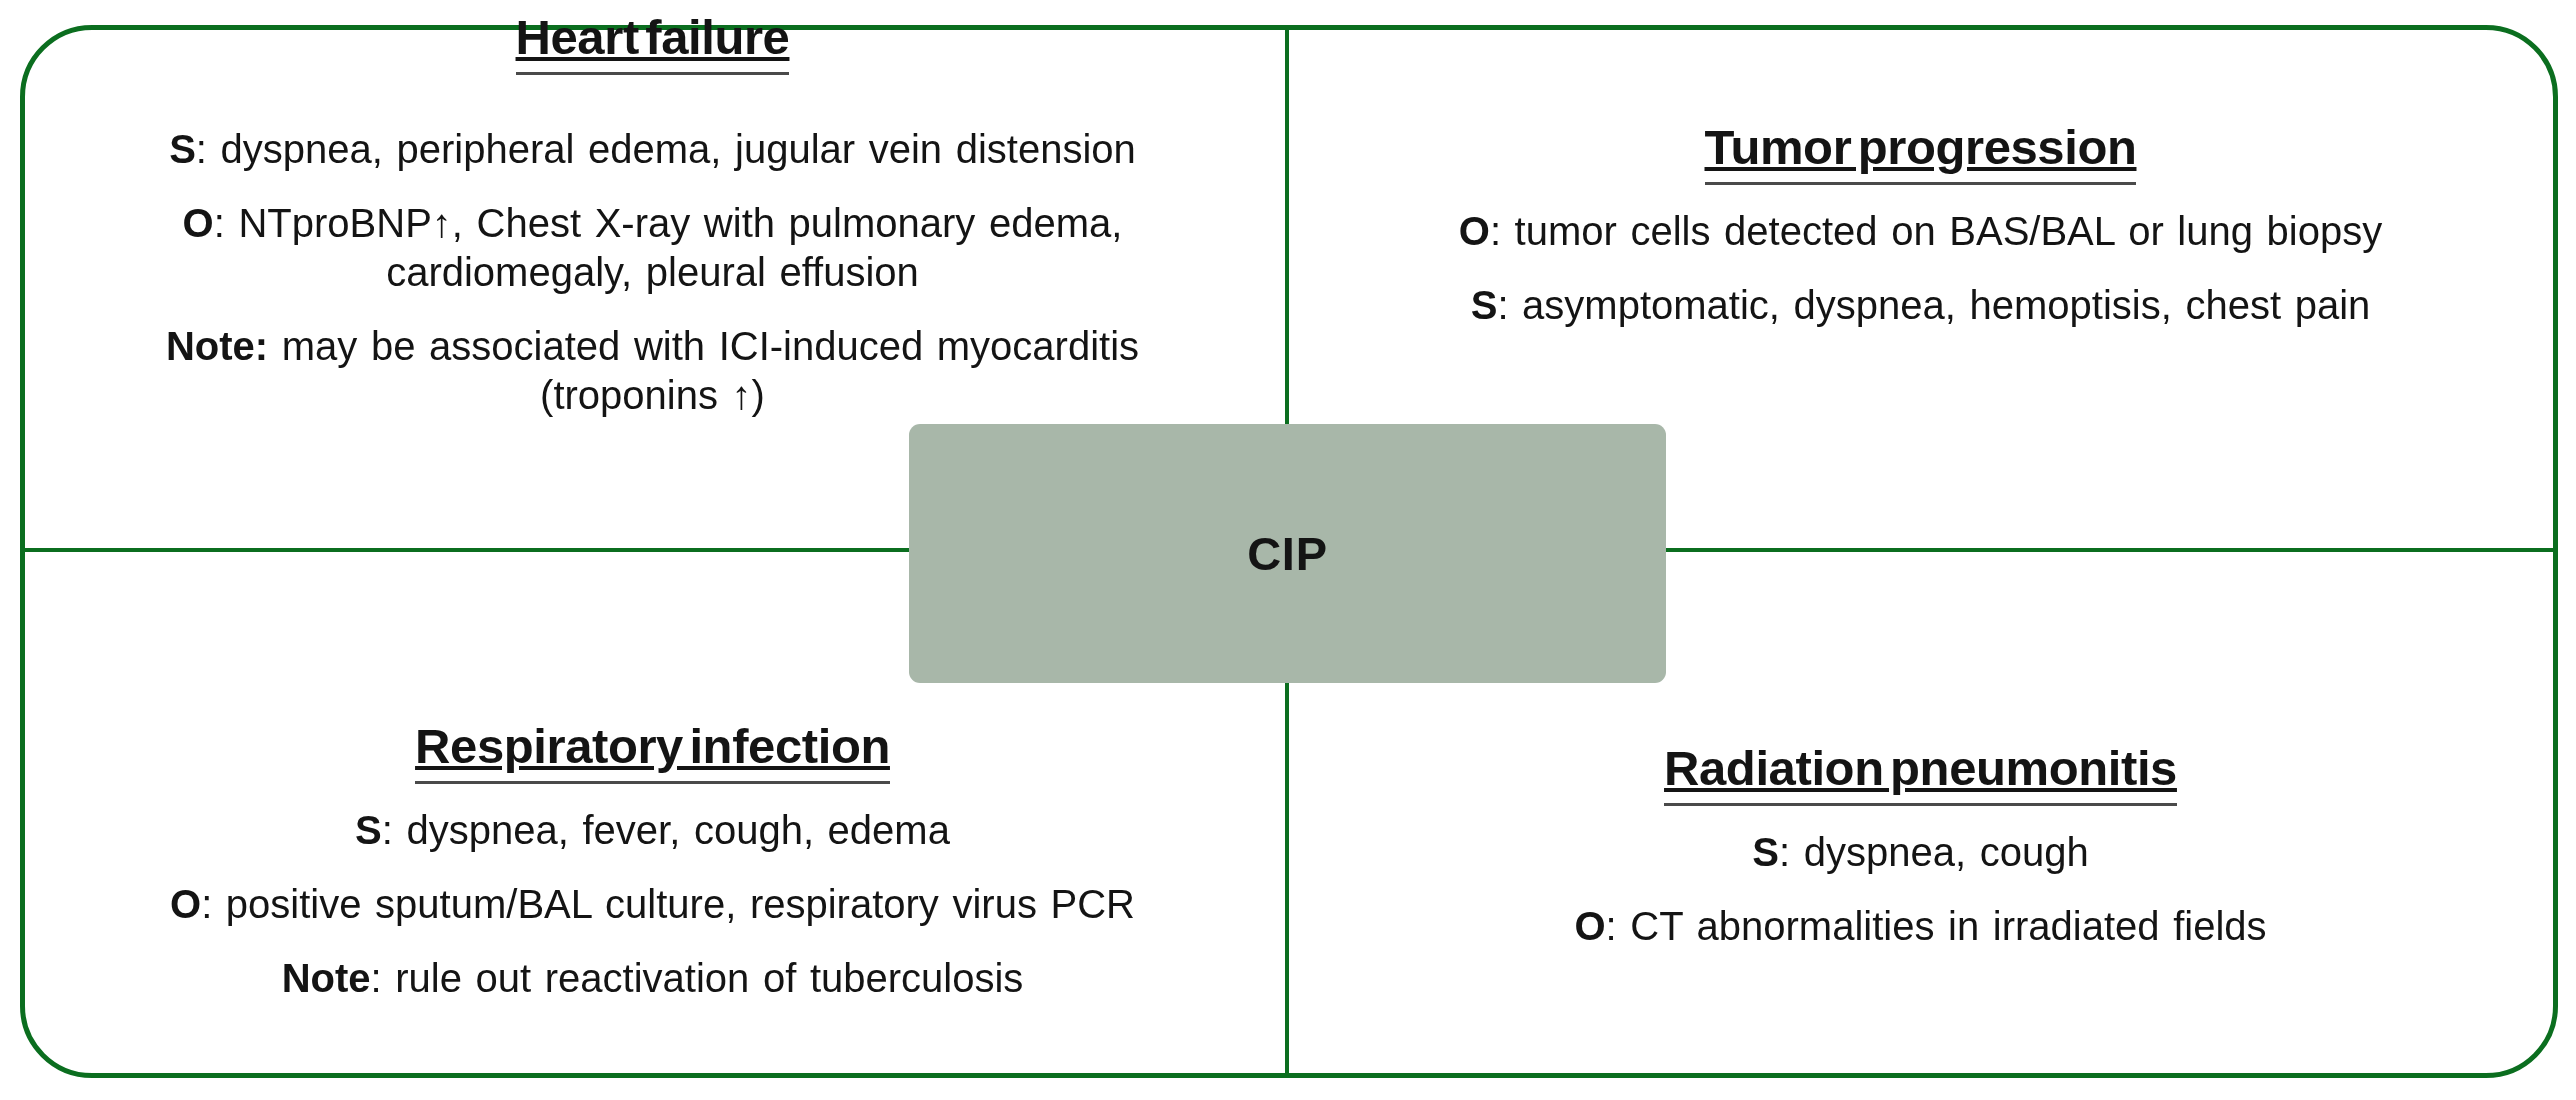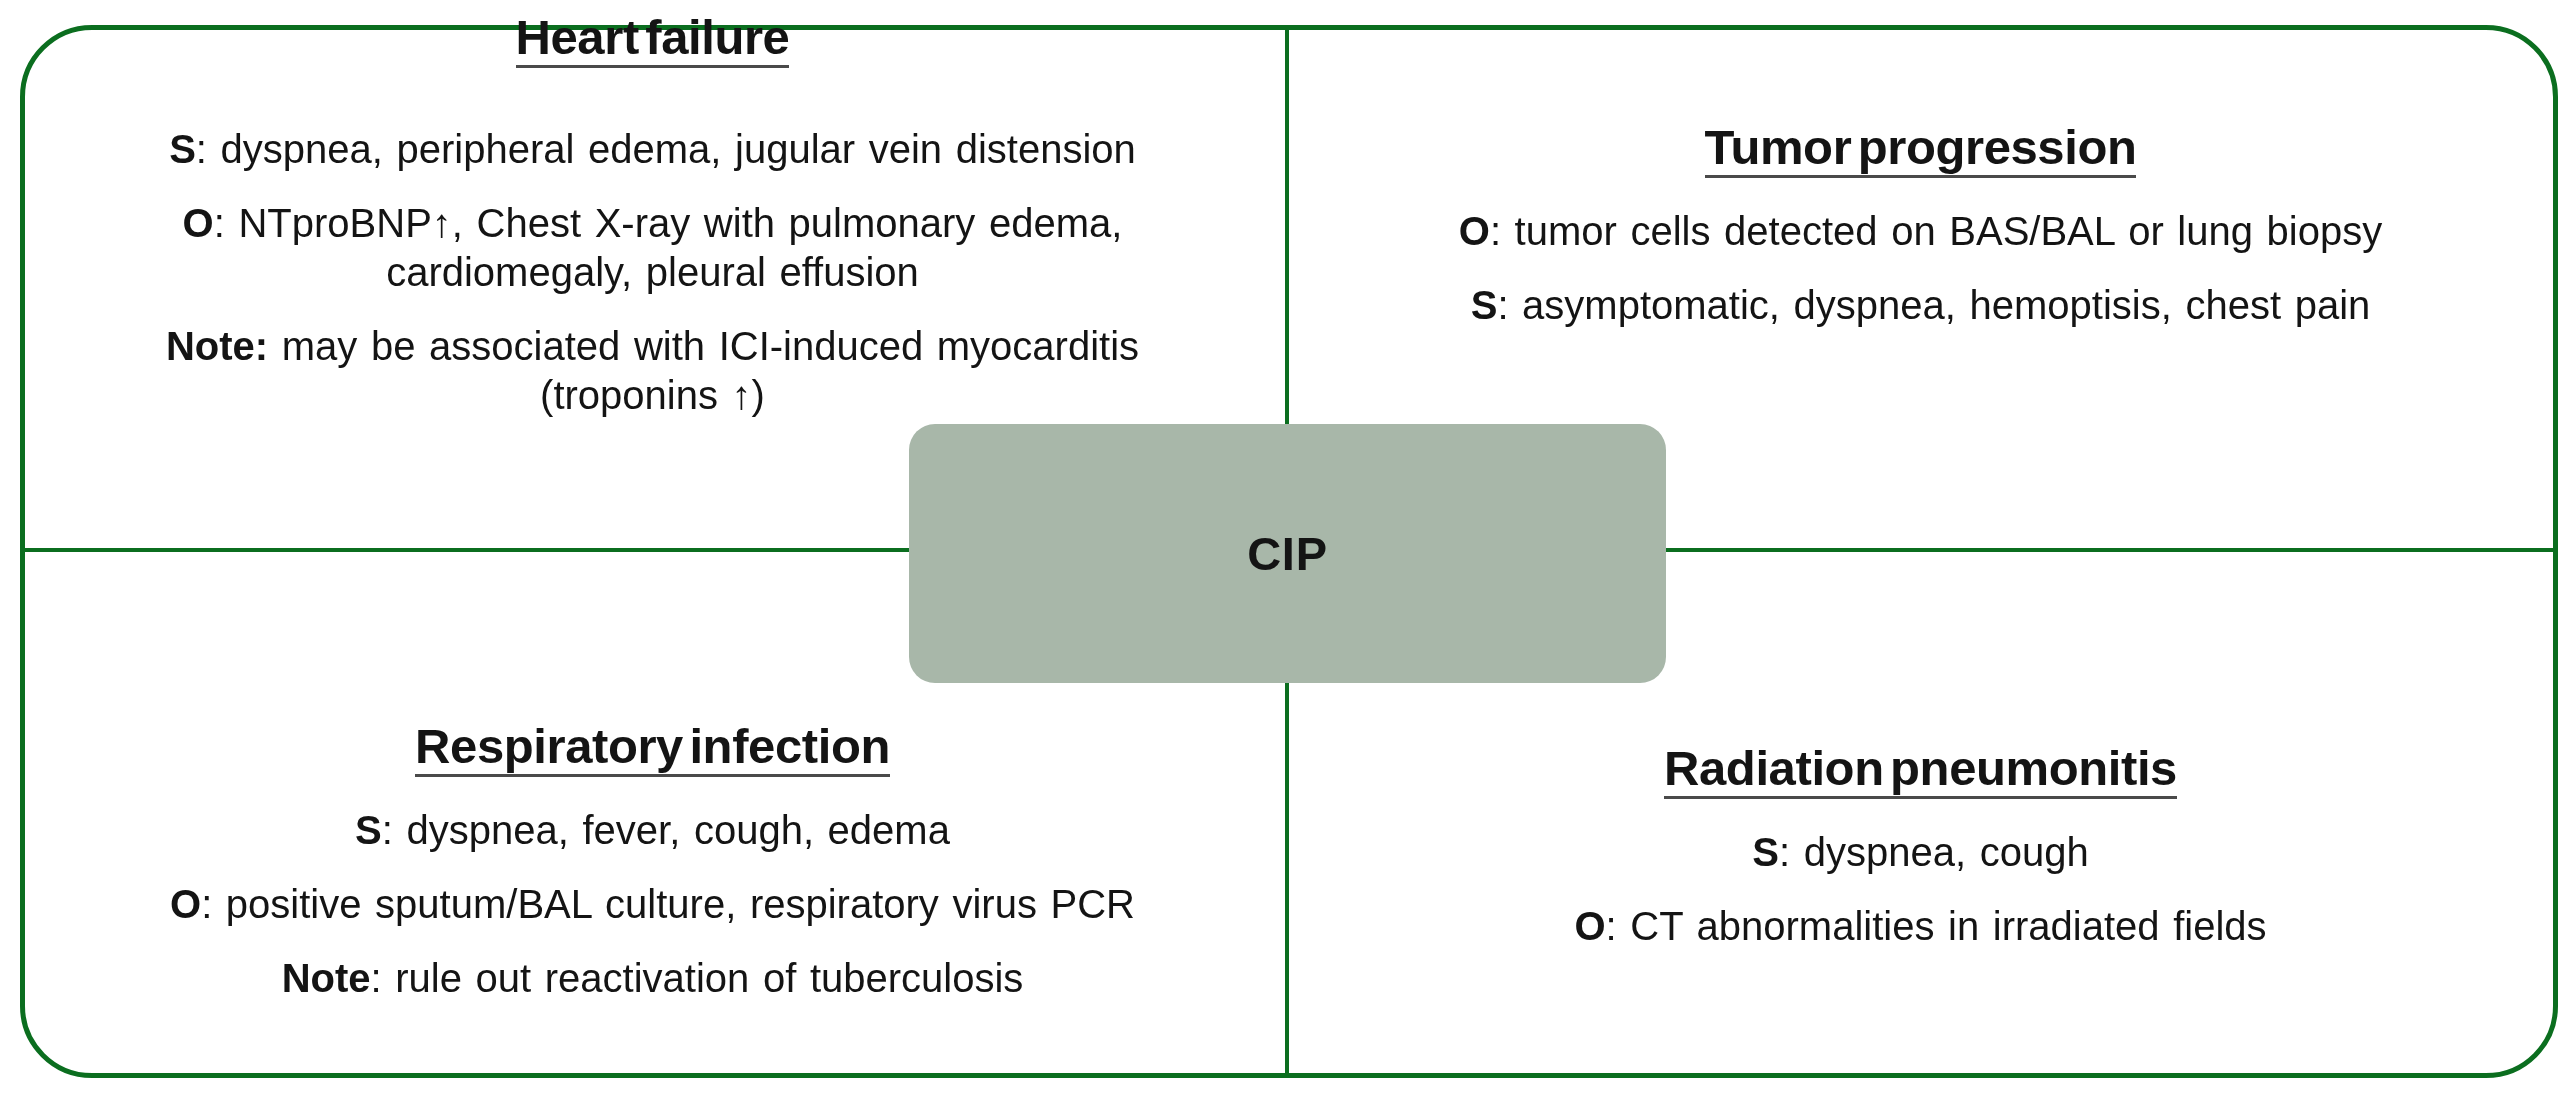--- a/index.html
+++ b/index.html
@@ -55,38 +55,39 @@
     margin: 0 0 30.5px 0;
     font-size: 49px;
     line-height: 57px;
     font-weight: bold;
     letter-spacing: -0.4px;
     word-spacing: -6.8px;
   }
   .quad.tl .qtitle { margin-bottom: 59px; }
   .u {
     border-bottom: 3.4px solid var(--title_underline, #4a4a4a);
-    padding-bottom: 1px;
+    padding-bottom: 8px;
+    text-decoration: underline;
   }
   .line {
     margin: 25.4px 0;
     font-size: 40px;
     line-height: 49px;
     white-space: pre-line;
     word-spacing: 2.5px;
   }
   .line b { font-weight: bold; }
   .cip-box {
     position: absolute;
     left: 909px;
     top: 424px;
     width: 757px;
     height: 259px;
     background: var(--center_fill, #a8b7a9);
-    border-radius: 26px;
+    border-radius: 11px;
     display: flex;
     align-items: center;
     justify-content: center;
   }
   .cip-label {
     font-weight: bold;
     font-size: 47px;
     letter-spacing: 0.8px;
     color: var(--text_color, #141414);
   }

